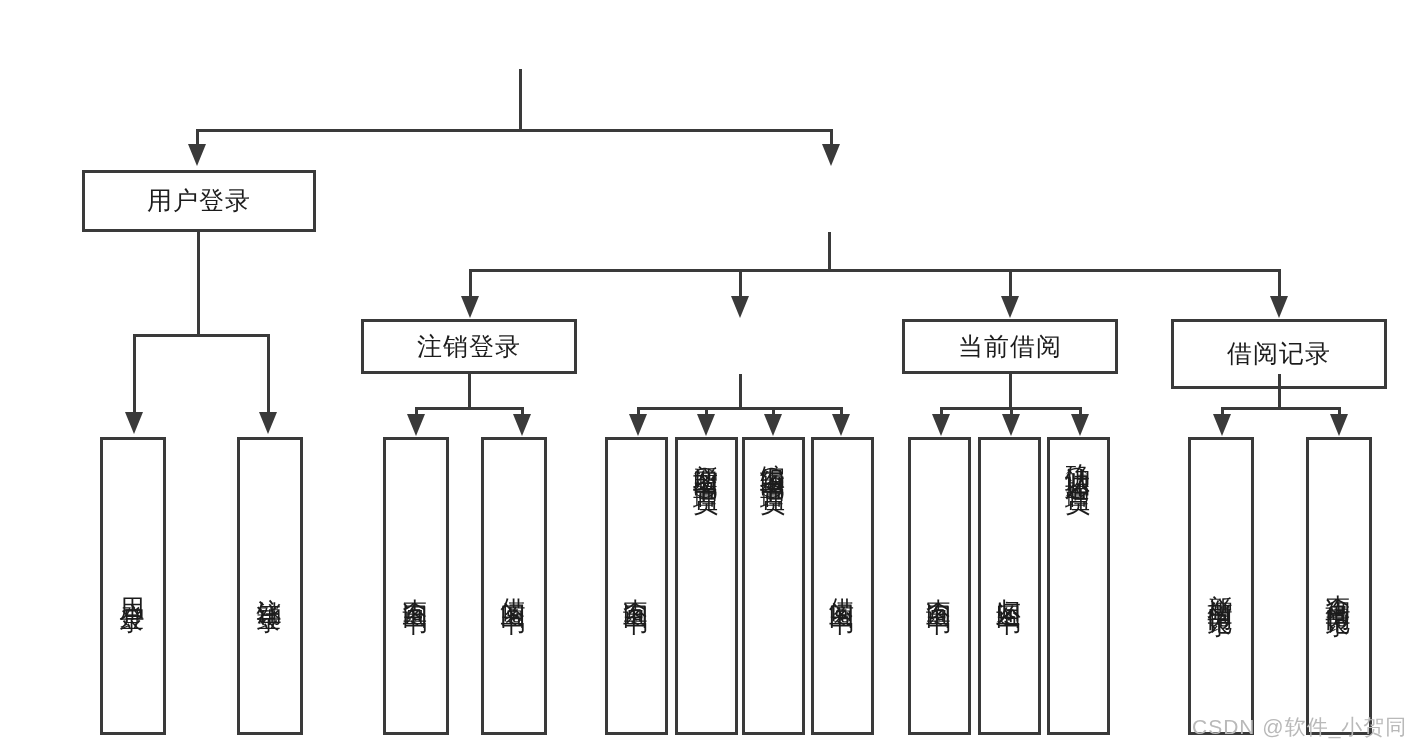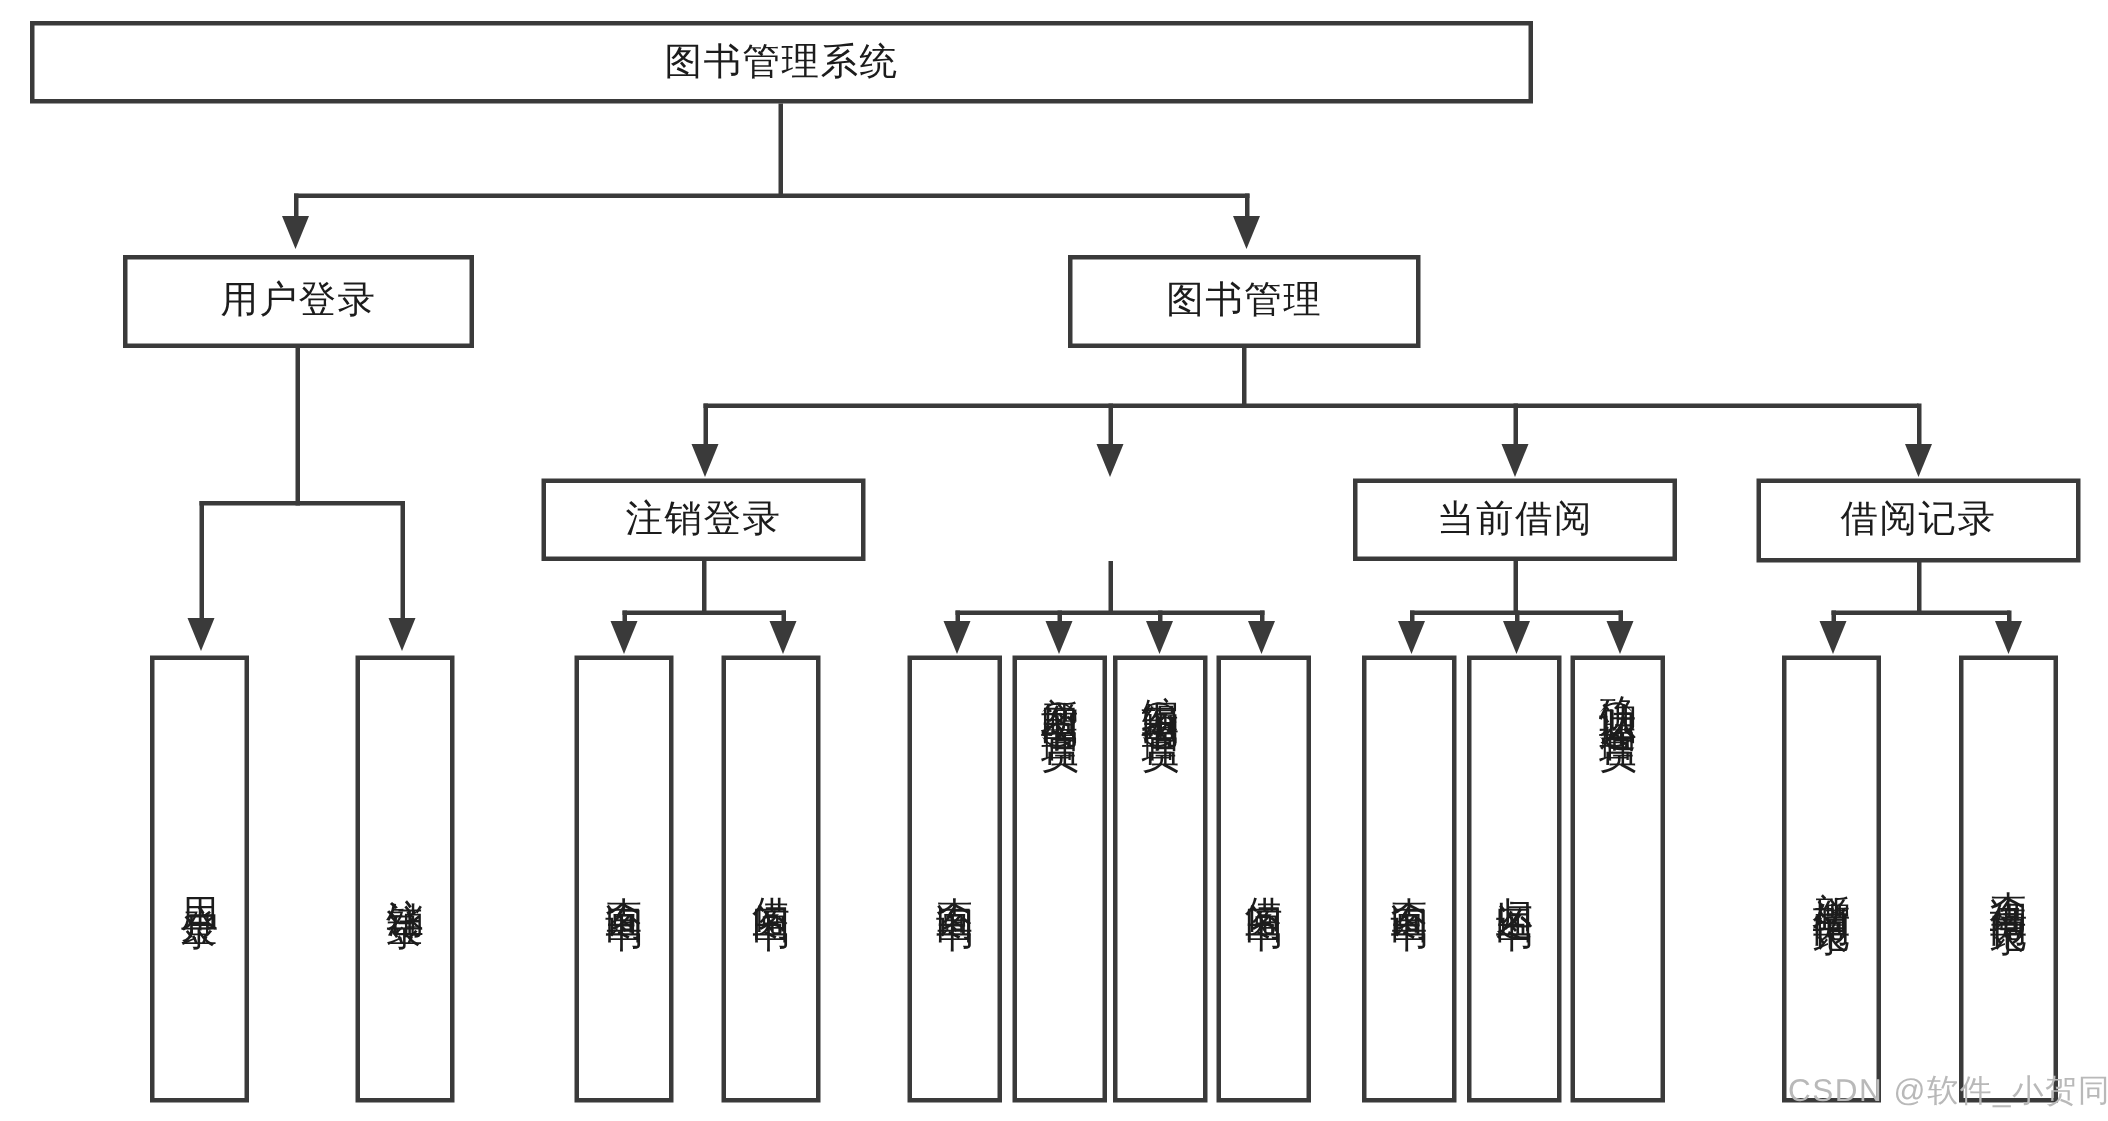--- a/index.html
+++ b/index.html
@@ -67,37 +67,31 @@
     letter-spacing: 1px;
     white-space: nowrap;
     pointer-events: none;
   }
 </style>
 </head>
 <body>
 
 <div id="canvas">
 
-  <div class="node h" style="left:20px; top:14px; width:1002px; height:55px;">
-    <span>图书管理系统</span>
-  </div>
 
   <div class="edge vline" style="left:519px; top:69px; height:62px;"></div>
 
   <div class="edge hline" style="left:196px; top:129px; width:637px;"></div>
   <div class="edge vline" style="left:196px; top:129px; height:18px;"></div>
   <div class="arrow" style="left:188px; top:144px;"></div>
   <div class="edge vline" style="left:830px; top:129px; height:18px;"></div>
   <div class="arrow" style="left:822px; top:144px;"></div>
 
   <div class="node h" style="left:82px; top:170px; width:234px; height:62px;">
     <span>用户登录</span>
-  </div>
-  <div class="node h" style="left:712px; top:170px; width:235px; height:62px;">
-    <span>图书管理</span>
   </div>
 
   <div class="edge vline" style="left:197px; top:232px; height:105px;"></div>
   <div class="edge hline" style="left:133px; top:334px; width:137px;"></div>
   <div class="edge vline" style="left:133px; top:334px; height:80px;"></div>
   <div class="arrow" style="left:125px; top:412px;"></div>
   <div class="edge vline" style="left:267px; top:334px; height:80px;"></div>
   <div class="arrow" style="left:259px; top:412px;"></div>
 
   <div class="edge vline" style="left:828px; top:232px; height:40px;"></div>
@@ -110,21 +104,21 @@
   <div class="arrow" style="left:1001px; top:296px;"></div>
   <div class="edge vline" style="left:1278px; top:269px; height:30px;"></div>
   <div class="arrow" style="left:1270px; top:296px;"></div>
 
   <div class="node h" style="left:361px; top:319px; width:216px; height:55px;">
     <span>注销登录</span>
   </div>
   <div class="node h" style="left:902px; top:319px; width:216px; height:55px;">
     <span>当前借阅</span>
   </div>
-  <div class="node h" style="left:1171px; top:319px; width:216px; height:56px;">
+  <div class="node h" style="left:1171px; top:319px; width:216px; height:70px;">
     <span>借阅记录</span>
   </div>
 
   <div class="edge vline" style="left:468px; top:374px; height:36px;"></div>
   <div class="edge hline" style="left:415px; top:407px; width:109px;"></div>
   <div class="edge vline" style="left:415px; top:407px; height:10px;"></div>
   <div class="arrow" style="left:407px; top:414px;"></div>
   <div class="edge vline" style="left:521px; top:407px; height:10px;"></div>
   <div class="arrow" style="left:513px; top:414px;"></div>
 

